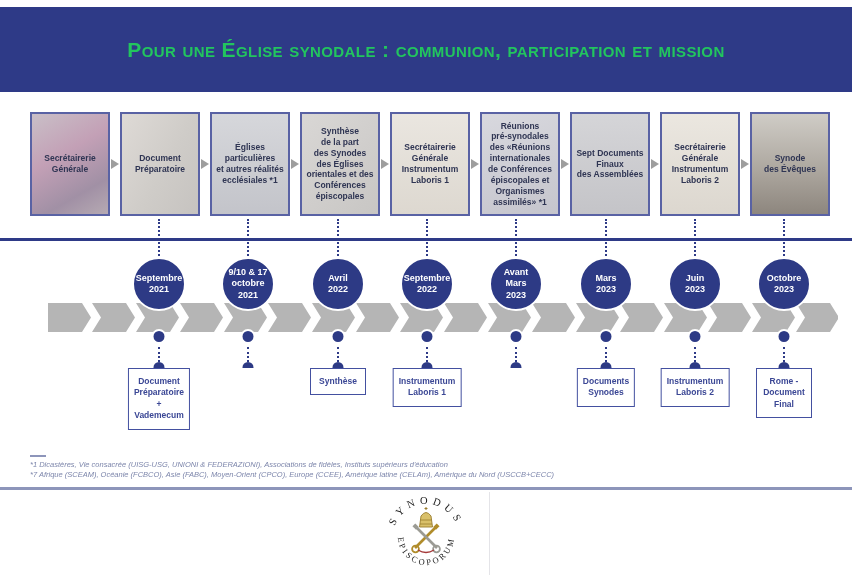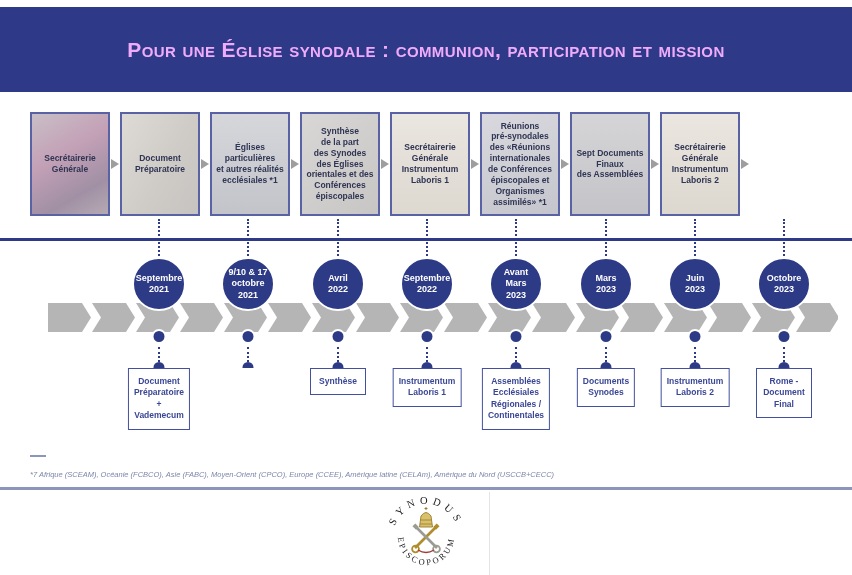--- a/index.html
+++ b/index.html
@@ -1,21 +1,21 @@
 <!DOCTYPE html>
 <html><head>
 <meta charset="utf-8">
 <style>
   html,body{margin:0;padding:0;background:#fff;}
   .page{position:relative;width:852px;height:575px;background:#fff;
         font-family:"Liberation Sans",sans-serif;overflow:hidden;}
 
   
   .header{position:absolute;left:0;top:7px;width:852px;height:85px;background:#2e3a87;
-          color:#f0abfc;display:flex;flex-direction:row;justify-content:center;align-items:center;gap:5px;}
+          color:#22c55e;display:flex;flex-direction:row;justify-content:center;align-items:center;gap:5px;}
   .t1{font-size:21px;font-weight:bold;font-variant:small-caps;letter-spacing:.4px;}
   .t2{font-size:23px;font-weight:400;font-variant:small-caps;letter-spacing:.4px;}
 
   
   .tbox{position:absolute;top:112px;width:80px;height:104px;border:2px solid #5962a4;
         box-sizing:border-box;display:flex;align-items:center;justify-content:center;
         text-align:center;font-size:8.5px;font-weight:bold;color:#2f3553;line-height:1.28;
         white-space:pre-line;padding:2px;}
   .bg1{background:linear-gradient(150deg,#c9bfc7,#c3a0b6 40%,#a190a5 75%,#b6aab3);}
   .bg2{background:linear-gradient(120deg,#dedad6,#cfccc8 55%,#c6c3c0);}
@@ -101,20 +101,22 @@
 épiscopales et
 Organismes
 assimilés» *1</span></div>
   <div class="tbox bg7" style="left:570px"><span>Sept Documents
 Finaux
 des Assemblées</span></div>
   <div class="tbox bg8" style="left:660px"><span>Secrétairerie
 Générale
 Instrumentum
 Laboris 2</span></div>
+  <div class="tbox bg9" style="left:750px"><span>Synode
+des Évêques</span></div>
 
   <div class="arrow" style="left:111px"></div>
   <div class="arrow" style="left:201px"></div>
   <div class="arrow" style="left:291px"></div>
   <div class="arrow" style="left:381px"></div>
   <div class="arrow" style="left:471px"></div>
   <div class="arrow" style="left:561px"></div>
   <div class="arrow" style="left:651px"></div>
   <div class="arrow" style="left:741px"></div>
 
@@ -185,33 +187,30 @@
   <div class="pin" style="left:695px"></div>
   <div class="pin" style="left:784px"></div>
 
   <div class="bbox" style="left:159px"><span>Document
 Préparatoire
 +
 Vademecum</span></div>
   <div class="bbox" style="left:338px"><span>Synthèse</span></div>
   <div class="bbox" style="left:427px"><span>Instrumentum
 Laboris 1</span></div>
-  <div class="bbox" style="left:516px"><span>Assemblées
-Ecclésiales
-Régionales /
-Continentales</span></div>
   <div class="bbox" style="left:606px"><span>Documents
 Synodes</span></div>
   <div class="bbox" style="left:695px"><span>Instrumentum
 Laboris 2</span></div>
   <div class="bbox" style="left:784px"><span>Rome -
 Document
 Final</span></div>
 
   <div class="fn-dash"></div>
+  <div class="fn fn1">*1 Dicastères, Vie consacrée (UISG-USG, UNIONI &amp; FEDERAZIONI), Associations de fidèles, Instituts supérieurs d'éducation</div>
   <div class="fn fn2">*7 Afrique (SCEAM), Océanie (FCBCO), Asie (FABC), Moyen-Orient (CPCO), Europe (CCEE), Amérique latine (CELAm), Amérique du Nord (USCCB+CECC)</div>
 
   <div class="divider"></div>
   <div class="vline"></div>
 
   <svg class="logo" width="84" height="82" viewBox="0 0 84 82">
     <defs>
       <path id="arcTop" d="M 9,44 A 33,33 0 0 1 75,44" fill="none"></path>
       <path id="arcBot" d="M 14,44 A 28,28 0 0 0 70,44" fill="none"></path>
     </defs>

